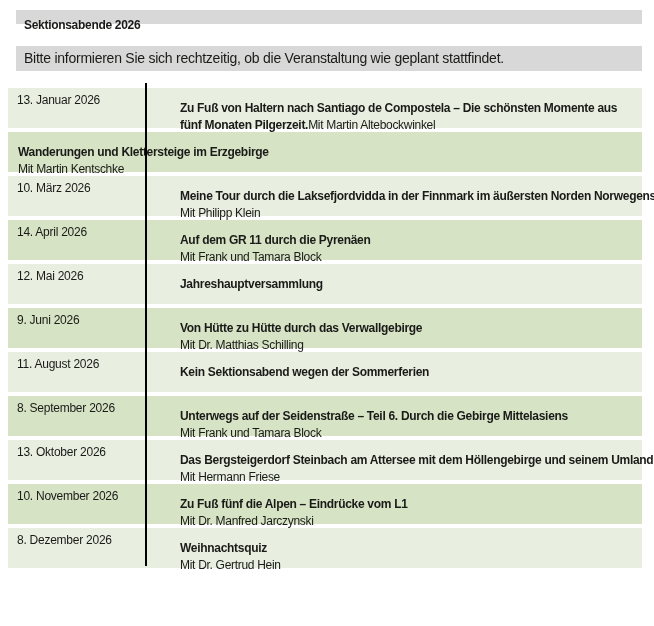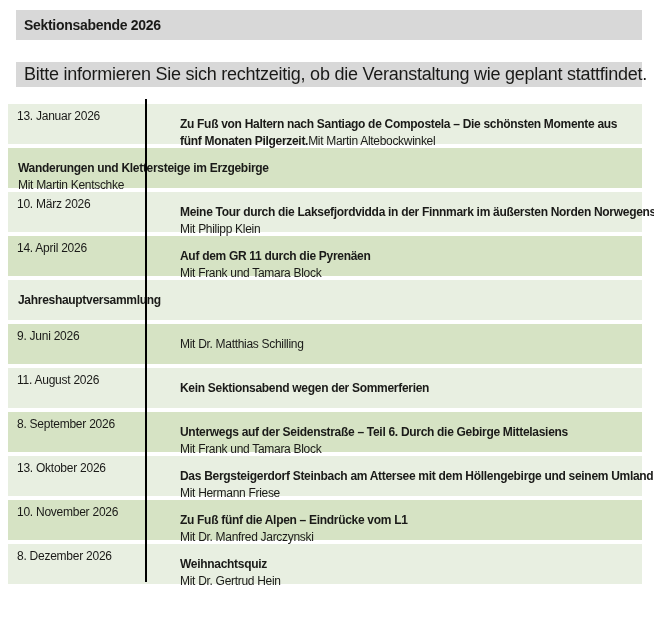--- a/index.html
+++ b/index.html
@@ -12,37 +12,37 @@
     font-family: "Liberation Sans", "DejaVu Sans", sans-serif;
     color: var(--text, #1a1a18);
   }
   .page {
     position: relative;
     width: 654px;
     height: 626px;
   }
   .title-bar {
     margin: 10px 12px 8px 16px;
-    height: 30px;
+    height: 14px;
     background: var(--bar, #d8d8d8);
     line-height: 30px;
     padding-left: 8px;
-    font-size: 14px;
+    font-size: 12px;
     font-weight: bold;
     letter-spacing: -0.3px;
     box-sizing: border-box;
     white-space: nowrap;
   }
   .notice-bar {
     margin: 22px 12px 0 16px;
     height: 25px;
     background: var(--bar, #d8d8d8);
     line-height: 25px;
     padding-left: 8px;
-    font-size: 18px;
+    font-size: 14px;
     letter-spacing: -0.25px;
     box-sizing: border-box;
     white-space: nowrap;
   }
   .table {
     position: relative;
     margin: 17px 12px 0 8px;
   }
   .divider {
     position: absolute;
@@ -128,29 +128,31 @@
 
   <div class="row">
     <div class="cell-date">14. April 2026</div>
     <div class="cell-desc">
       <div class="l1">Auf dem GR 11 durch die Pyrenäen</div>
       <div class="l2"><span class="l2b"></span><span class="spk">Mit Frank und Tamara Block</span></div>
     </div>
   </div>
 
   <div class="row">
+    <div class="cell-date">12. Mai 2026</div>
     <div class="cell-desc">
       <div class="l1">Jahreshauptversammlung</div>
       <div class="l2"><span class="l2b"></span><span class="spk"></span></div>
     </div>
   </div>
 
   <div class="row">
     <div class="cell-date">9. Juni 2026</div>
     <div class="cell-desc">
+      <div class="l1">Von Hütte zu Hütte durch das Verwallgebirge</div>
       <div class="l2"><span class="l2b"></span><span class="spk">Mit Dr. Matthias Schilling</span></div>
     </div>
   </div>
 
 
   <div class="row">
     <div class="cell-date">11. August 2026</div>
     <div class="cell-desc">
       <div class="l1">Kein Sektionsabend wegen der Sommerferien</div>
       <div class="l2"><span class="l2b"></span><span class="spk"></span></div>

